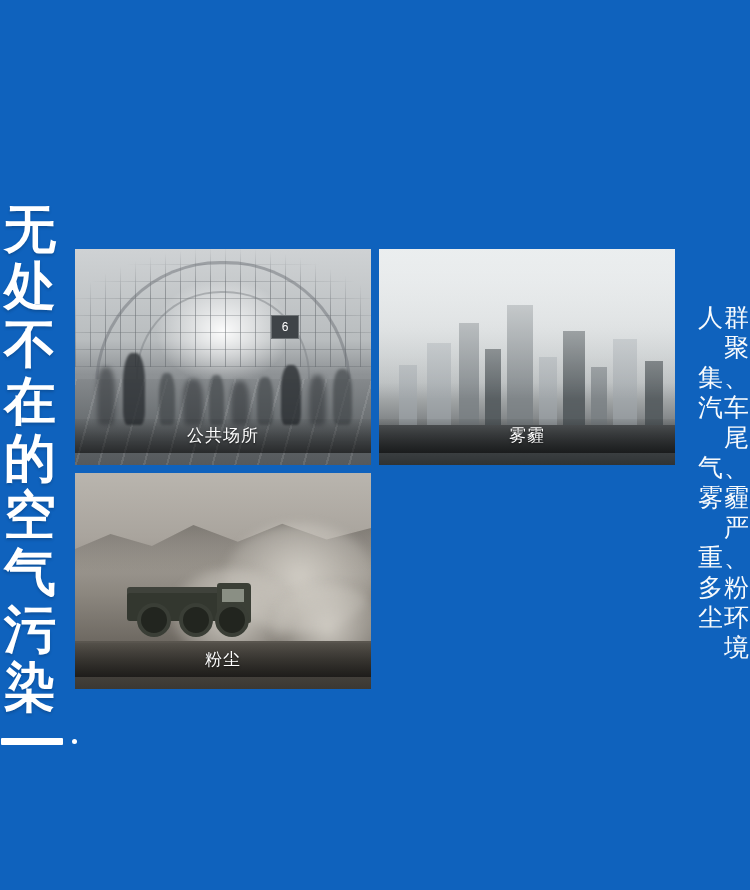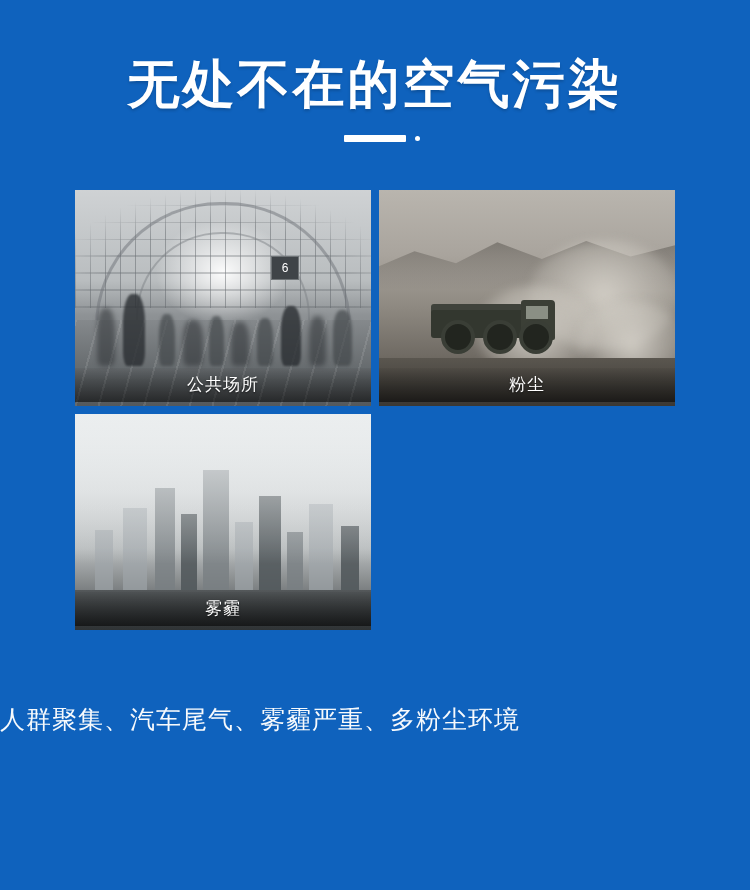--- a/index.html
+++ b/index.html
@@ -14,22 +14,22 @@
     overflow: hidden;
     position: relative;
   }
 
   .page {
     width: 750px;
     height: 890px;
     background: #0f62bd;
     position: relative;
     display: flex;
-    flex-direction: column;
     align-items: center;
+    gap: 12px;
   }
 
   
   .title-block {
     margin-top: 56px;
     text-align: center;
     width: 100%;
   }
   .main-title {
     color: #ffffff;
@@ -69,21 +69,21 @@
   }
   .cell {
     position: relative;
     overflow: hidden;
     background: #8d9196;
   }
   .cell .caption {
     position: absolute;
     left: 0;
     right: 0;
-    bottom: 4px;
+    bottom: 12px;
     height: 34px;
     line-height: 34px;
     text-align: center;
     color: #ffffff;
     font-size: 17px;
     letter-spacing: 1px;
     background: linear-gradient(to bottom, rgba(0,0,0,0.05), rgba(0,0,0,0.55));
     text-shadow: 0 1px 2px rgba(0,0,0,0.6);
   }
 
@@ -260,21 +260,21 @@
     background: #22251f; border: 4px solid #3a3e36;
   }
   .ph-dust .ground {
     position:absolute; left:0; right:0; bottom:0; height: 48px;
     background: linear-gradient(to bottom, #5a564f, #3b3833);
   }
 
   
   .bottom {
     margin-top: 74px;
-    text-align: left;
+    text-align: right;
     width: 100%;
   }
   .bottom-line1 {
     color: #ffffff;
     font-size: 25px;
     letter-spacing: 1px;
     line-height: 1.2;
     opacity: 0.97;
   }
   .bottom-line2 {
@@ -313,54 +313,54 @@
         <div class="person" style="left:182px; width:16px; height:48px;"></div>
         <div class="person l" style="left:206px; width:20px; height:60px;"></div>
         <div class="person b" style="left:234px; width:17px; height:50px;"></div>
         <div class="person" style="left:258px; width:19px; height:56px;"></div>
         <div class="caption">公共场所</div>
       </div>
     </div>
 
 
     <div class="cell">
+      <div class="ph-smog">
+        <div class="tower far" style="left:20px;  width:18px; height:66px;"></div>
+        <div class="tower far" style="left:48px;  width:24px; height:88px;"></div>
+        <div class="tower" style="left:80px;  width:20px; height:108px;"></div>
+        <div class="tower near" style="left:106px; width:16px; height:82px;"></div>
+        <div class="tower" style="left:128px; width:26px; height:126px;"></div>
+        <div class="tower far" style="left:160px; width:18px; height:74px;"></div>
+        <div class="tower near" style="left:184px; width:22px; height:100px;"></div>
+        <div class="tower" style="left:212px; width:16px; height:64px;"></div>
+        <div class="tower far" style="left:234px; width:24px; height:92px;"></div>
+        <div class="tower near" style="left:266px; width:18px; height:70px;"></div>
+        <div class="haze"></div>
+        <div class="ground"></div>
+        <div class="caption">雾霾</div>
+      </div>
+    </div>
+
+    <div class="cell">
       <div class="ph-dust">
         <div class="ridge"></div>
         <div class="cloud" style="left:150px; top:50px;  width:150px; height:110px;"></div>
         <div class="cloud" style="left:96px;  top:96px;  width:120px; height:90px;"></div>
         <div class="cloud" style="left:198px; top:112px; width:110px; height:86px;"></div>
         <div class="truck">
           <div class="body"></div>
           <div class="cab"></div>
           <div class="w" style="left:10px;"></div>
           <div class="w" style="left:52px;"></div>
           <div class="w" style="left:88px;"></div>
         </div>
         <div class="ground"></div>
         <div class="caption">粉尘</div>
       </div>
     </div>
 
-    <div class="cell">
-      <div class="ph-smog">
-        <div class="tower far" style="left:20px;  width:18px; height:66px;"></div>
-        <div class="tower far" style="left:48px;  width:24px; height:88px;"></div>
-        <div class="tower" style="left:80px;  width:20px; height:108px;"></div>
-        <div class="tower near" style="left:106px; width:16px; height:82px;"></div>
-        <div class="tower" style="left:128px; width:26px; height:126px;"></div>
-        <div class="tower far" style="left:160px; width:18px; height:74px;"></div>
-        <div class="tower near" style="left:184px; width:22px; height:100px;"></div>
-        <div class="tower" style="left:212px; width:16px; height:64px;"></div>
-        <div class="tower far" style="left:234px; width:24px; height:92px;"></div>
-        <div class="tower near" style="left:266px; width:18px; height:70px;"></div>
-        <div class="haze"></div>
-        <div class="ground"></div>
-        <div class="caption">雾霾</div>
-      </div>
-    </div>
-
   </div>
 
   <div class="bottom">
     <div class="bottom-line1">人群聚集、汽车尾气、雾霾严重、多粉尘环境</div>
   </div>
 
 </div>
 
 </body></html>

